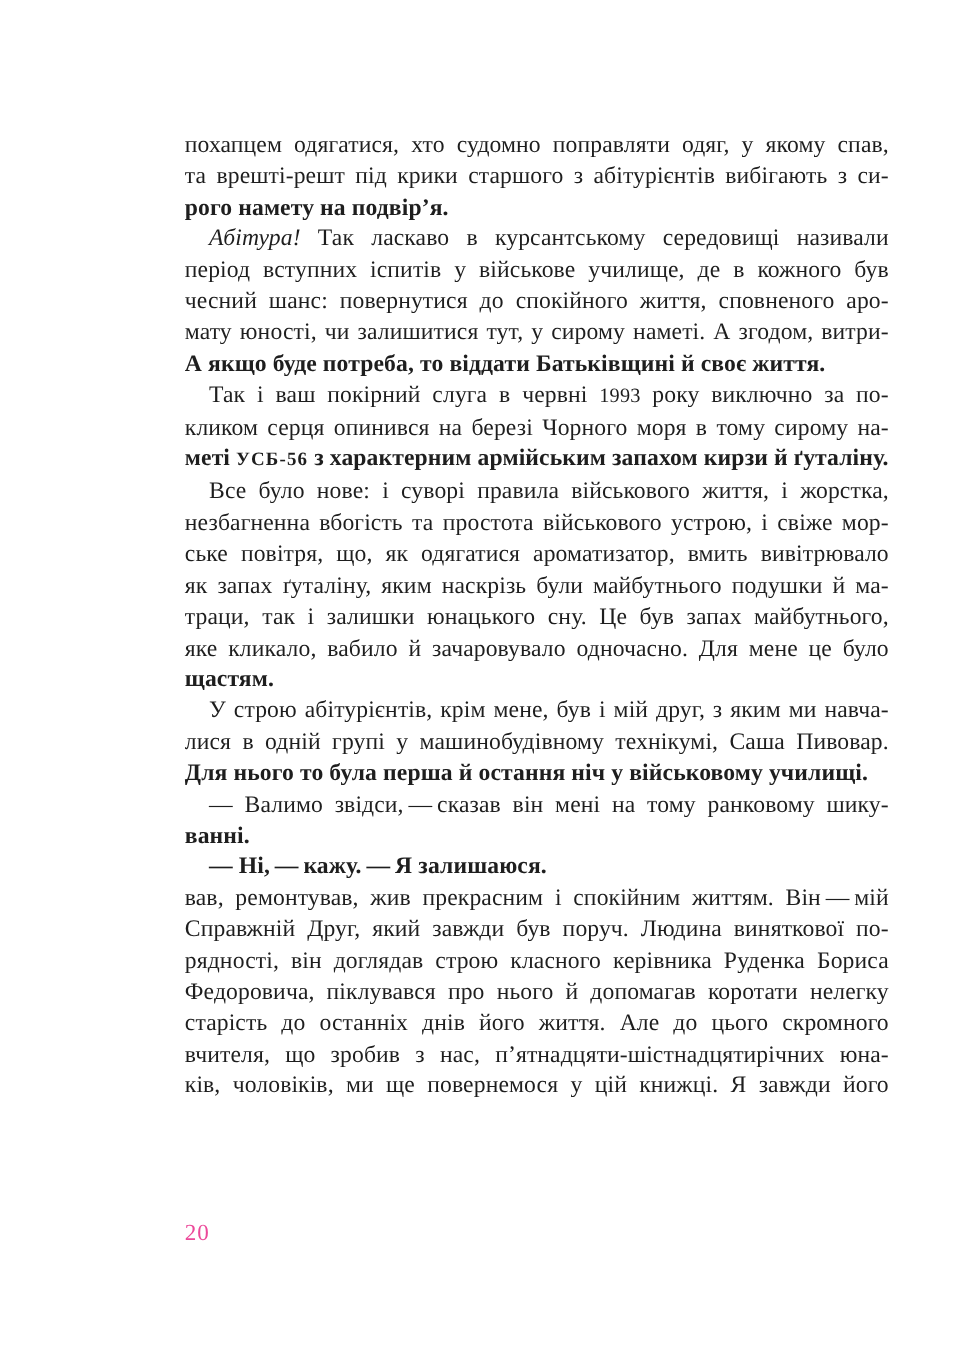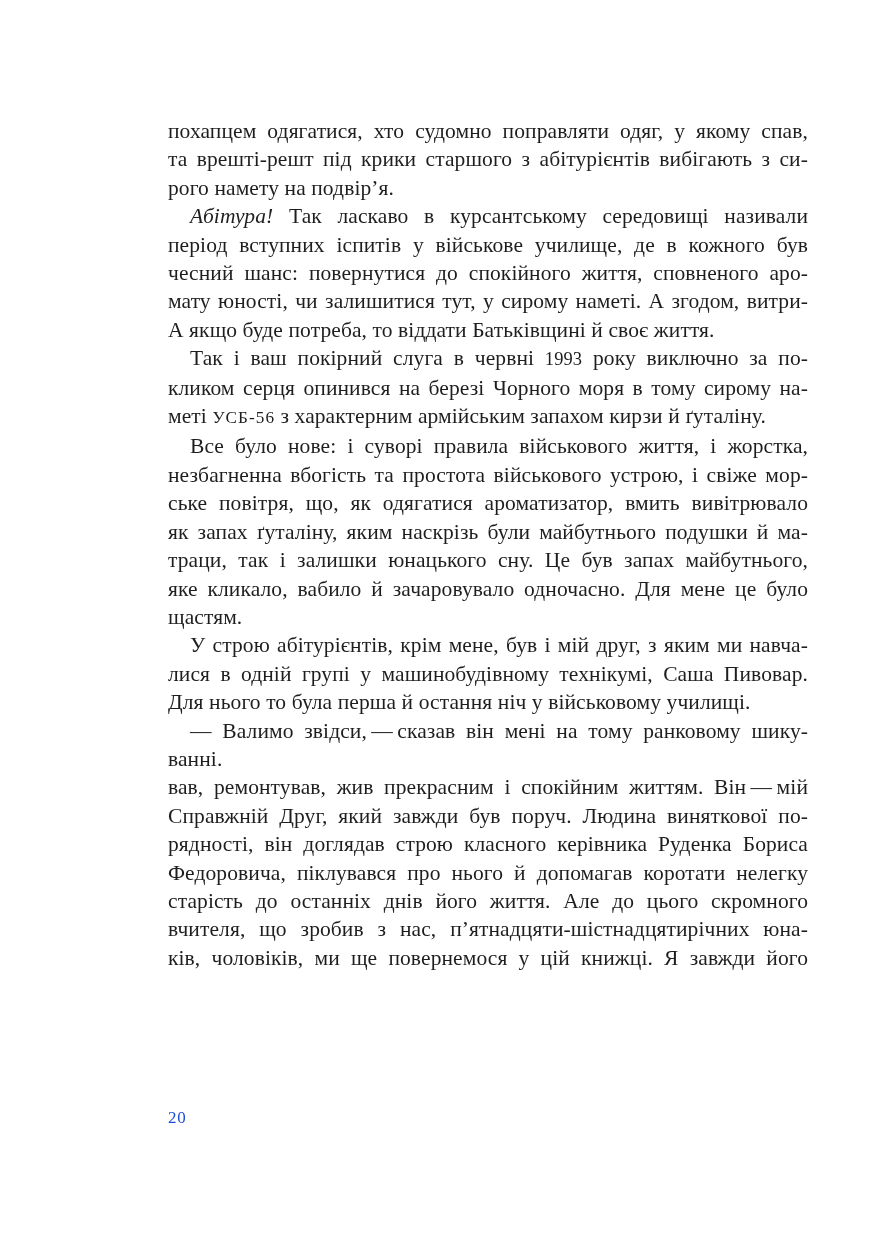--- a/index.html
+++ b/index.html
@@ -34,35 +34,36 @@
     text-rendering: optimizeLegibility;
   }
   .line {
     text-align: justify;
     text-align-last: justify;
     -moz-text-align-last: justify;
     text-justify: inter-word;
   }
   .line.last {
     text-align-last: left;
+    font-weight: bold;
     -moz-text-align-last: left;
   }
   .line.indent {
     text-indent: 22px;
   }
   .i  { font-style: italic; }
   .sc { font-size: 0.8em; letter-spacing: 0.06em; }
   .osf { font-size: 0.86em; }
   .folio {
     position: absolute;
     left: 157px;
     top: 1104px;
-    font-size: 17px;
+    font-size: 21px;
     letter-spacing: 0.04em;
-    color: #1d4ed8;
+    color: #ec4899;
   }
 </style>
 </head>
 <body>
 
 <div class="page">
   <div class="textblock" id="textblock">
       <div class="line"><span>похапцем одягатися, хто судомно поправляти одяг, у якому спав,</span></div>
       <div class="line"><span>та врешті-решт під крики старшого з абітурієнтів вибігають з си-</span></div>
       <div class="line last"><span>рого намету на подвір’я.</span></div>
@@ -79,20 +80,21 @@
       <div class="line"><span>ське повітря, що, як одягатися ароматизатор, вмить вивітрювало</span></div>
       <div class="line"><span>як запах ґуталіну, яким наскрізь були майбутнього подушки й ма-</span></div>
       <div class="line"><span>траци, так і залишки юнацького сну. Це був запах майбутнього,</span></div>
       <div class="line"><span>яке кликало, вабило й зачаровувало одночасно. Для мене це було</span></div>
       <div class="line last"><span>щастям.</span></div>
       <div class="line indent"><span>У строю абітурієнтів, крім мене, був і мій друг, з яким ми навча-</span></div>
       <div class="line"><span>лися в одній групі у машинобудівному технікумі, Саша Пивовар.</span></div>
       <div class="line last"><span>Для нього то була перша й остання ніч у військовому училищі.</span></div>
       <div class="line indent"><span>— Валимо звідси, — сказав він мені на тому ранковому шику-</span></div>
       <div class="line last"><span>ванні.</span></div>
+      <div class="line last indent"><span>— Ні, — кажу. — Я залишаюся.</span></div>
       <div class="line"><span>вав, ремонтував, жив прекрасним і спокійним життям. Він — мій</span></div>
       <div class="line"><span>Справжній Друг, який завжди був поруч. Людина виняткової по-</span></div>
       <div class="line"><span>рядності, він доглядав строю класного керівника Руденка Бориса</span></div>
       <div class="line"><span>Федоровича, піклувався про нього й допомагав коротати нелегку</span></div>
       <div class="line"><span>старість до останніх днів його життя. Але до цього скромного</span></div>
       <div class="line"><span>вчителя, що зробив з нас, п’ятнадцяти-шістнадцятирічних юна-</span></div>
       <div class="line"><span>ків, чоловіків, ми ще повернемося у цій книжці. Я завжди його</span></div>
     </div>
   <div class="folio">20</div>
 </div>

